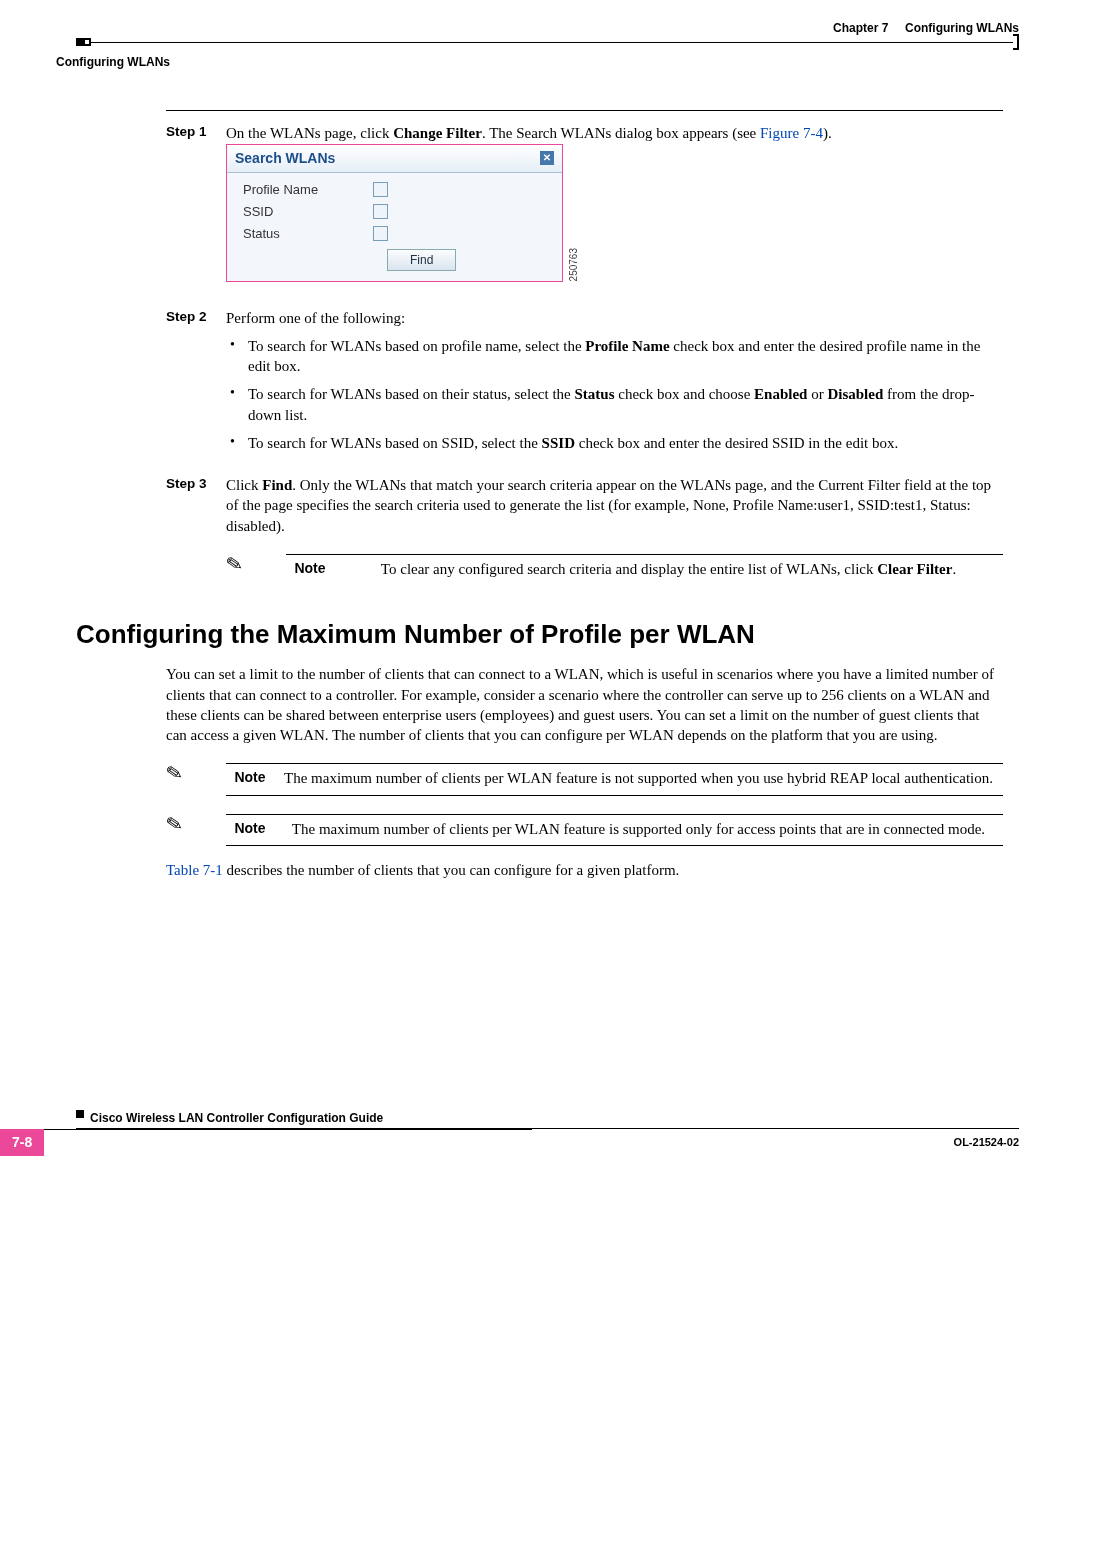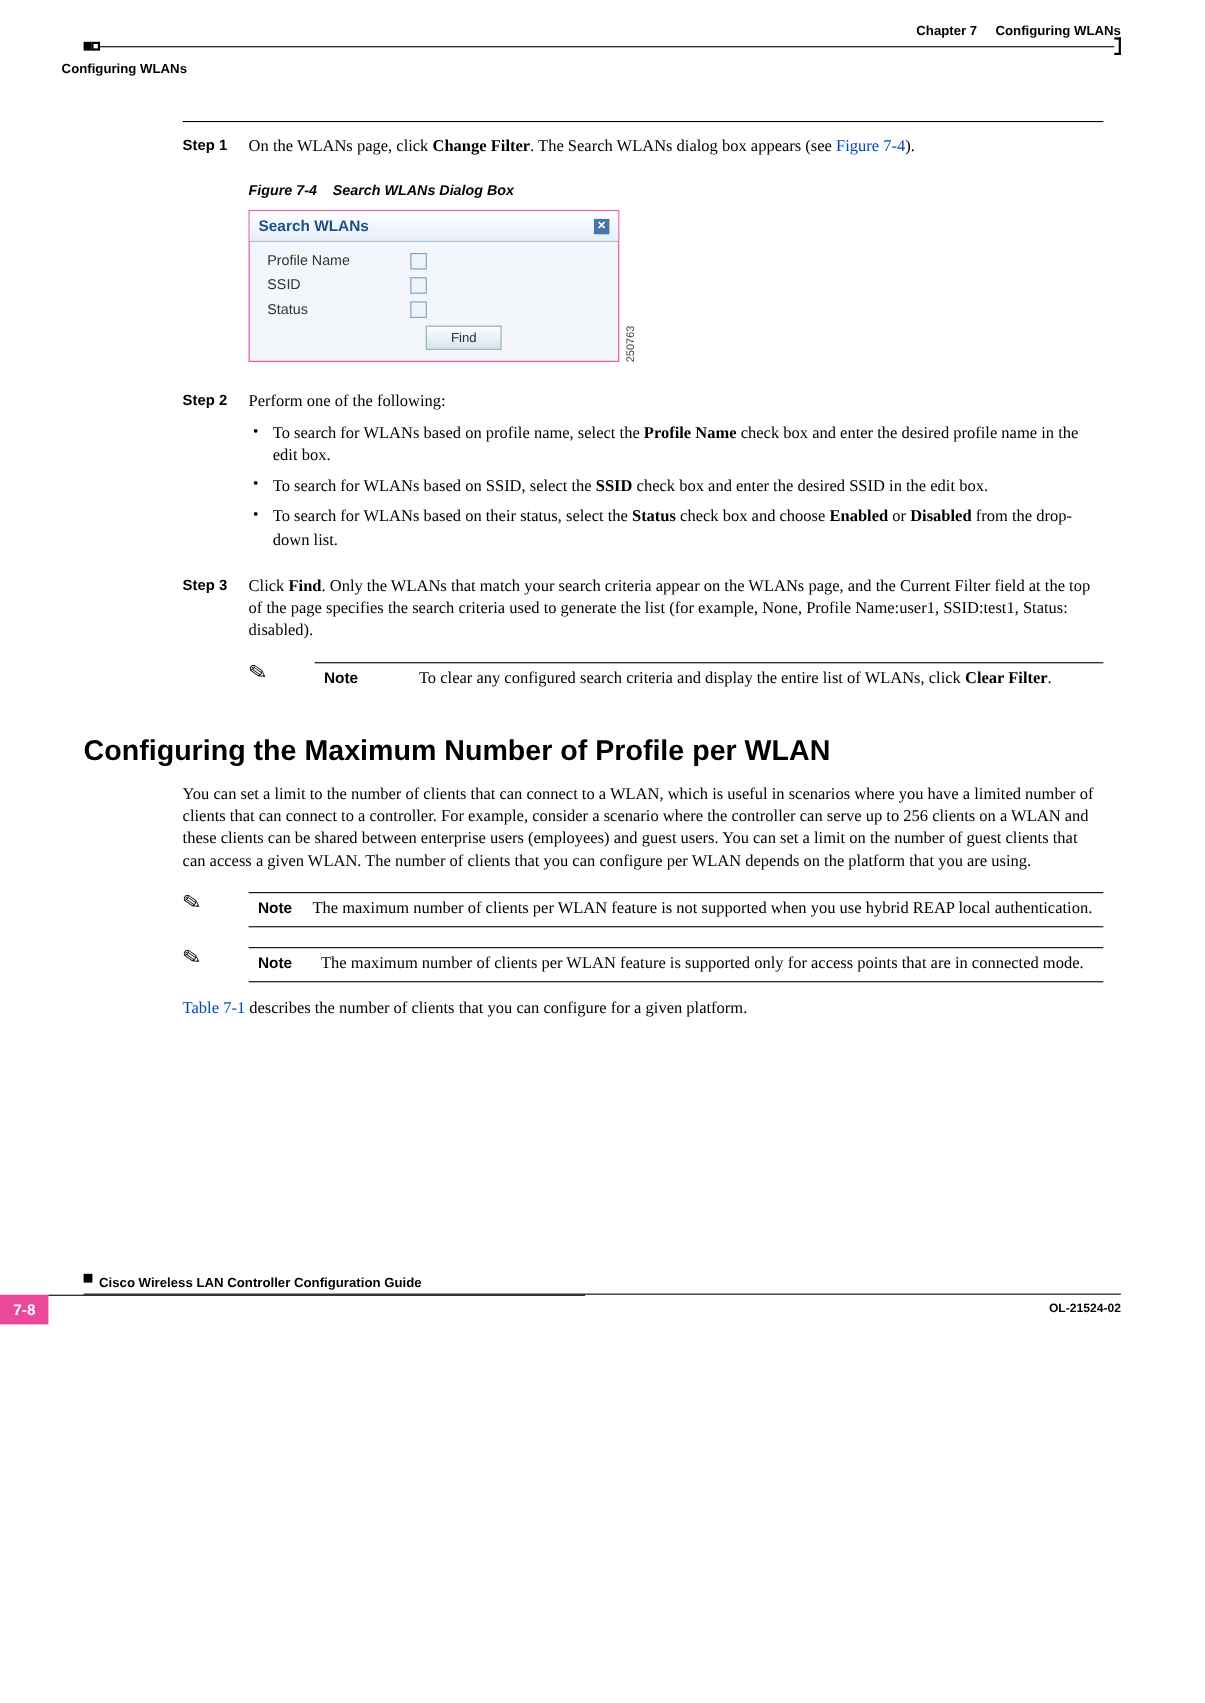--- a/index.html
+++ b/index.html
@@ -185,23 +185,20 @@
 
   <div class="pre-rule"></div>
 
   <div class="step-row" style="margin-top:12px">
     <div class="step-label">Step 1</div>
     <div class="step-body">
       <span>On the WLANs page, click </span><b>Change Filter</b><span>. The Search WLANs dialog box appears (see </span><span class="link">Figure 7-4</span><span>).</span>
     </div>
   </div>
 
-  <div class="figure-caption">
-    <span>Figure 7-4</span>&nbsp;&nbsp;&nbsp;&nbsp;<span>Search WLANs Dialog Box</span>
-  </div>
 
   <div class="dialog-wrap">
     <div class="dialog">
       <div class="dialog-title-bar">
         <span class="dialog-title">Search WLANs</span>
         <span class="dialog-close">✕</span>
       </div>
       <div class="dialog-body">
         <div class="dialog-row">
           <span class="dialog-row-label">Profile Name</span>
@@ -225,24 +222,24 @@
 
   <div class="step-row" style="margin-top:26px">
     <div class="step-label">Step 2</div>
     <div class="step-body">
       <span>Perform one of the following:</span>
       <ul class="bullets">
         <li>
           <span>To search for WLANs based on profile name, select the </span><b>Profile Name</b><span> check box and enter the desired profile name in the edit box.</span>
         </li>
         <li>
-          <span>To search for WLANs based on SSID, select the </span><b>SSID</b><span> check box and enter the desired SSID in the edit box.</span>
+          <span>To search for WLANs based on their status, select the </span><b>Status</b><span> check box and choose </span><b>Enabled</b><span> or </span><b>Disabled</b><span> from the drop-down list.</span>
         </li>
         <li>
-          <span>To search for WLANs based on their status, select the </span><b>Status</b><span> check box and choose </span><b>Enabled</b><span> or </span><b>Disabled</b><span> from the drop-down list.</span>
+          <span>To search for WLANs based on SSID, select the </span><b>SSID</b><span> check box and enter the desired SSID in the edit box.</span>
         </li>
       </ul>
     </div>
   </div>
 
   <div class="step-row tight">
     <div class="step-label">Step 3</div>
     <div class="step-body">
       <span>Click </span><b>Find</b><span>. Only the WLANs that match your search criteria appear on the WLANs page, and the Current Filter field at the top of the page specifies the search criteria used to generate the list (for example, None, Profile Name:user1, SSID:test1, Status: disabled).</span>
     </div>

